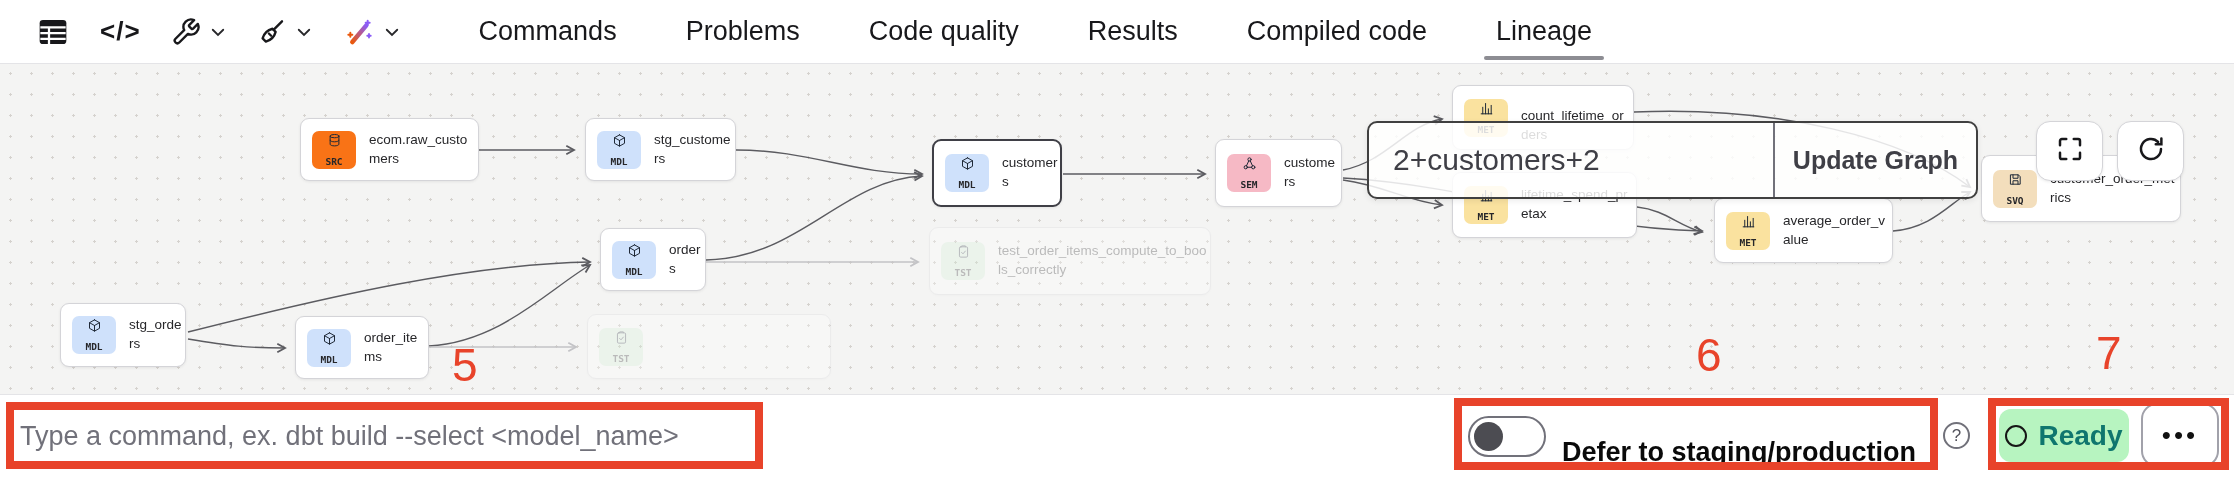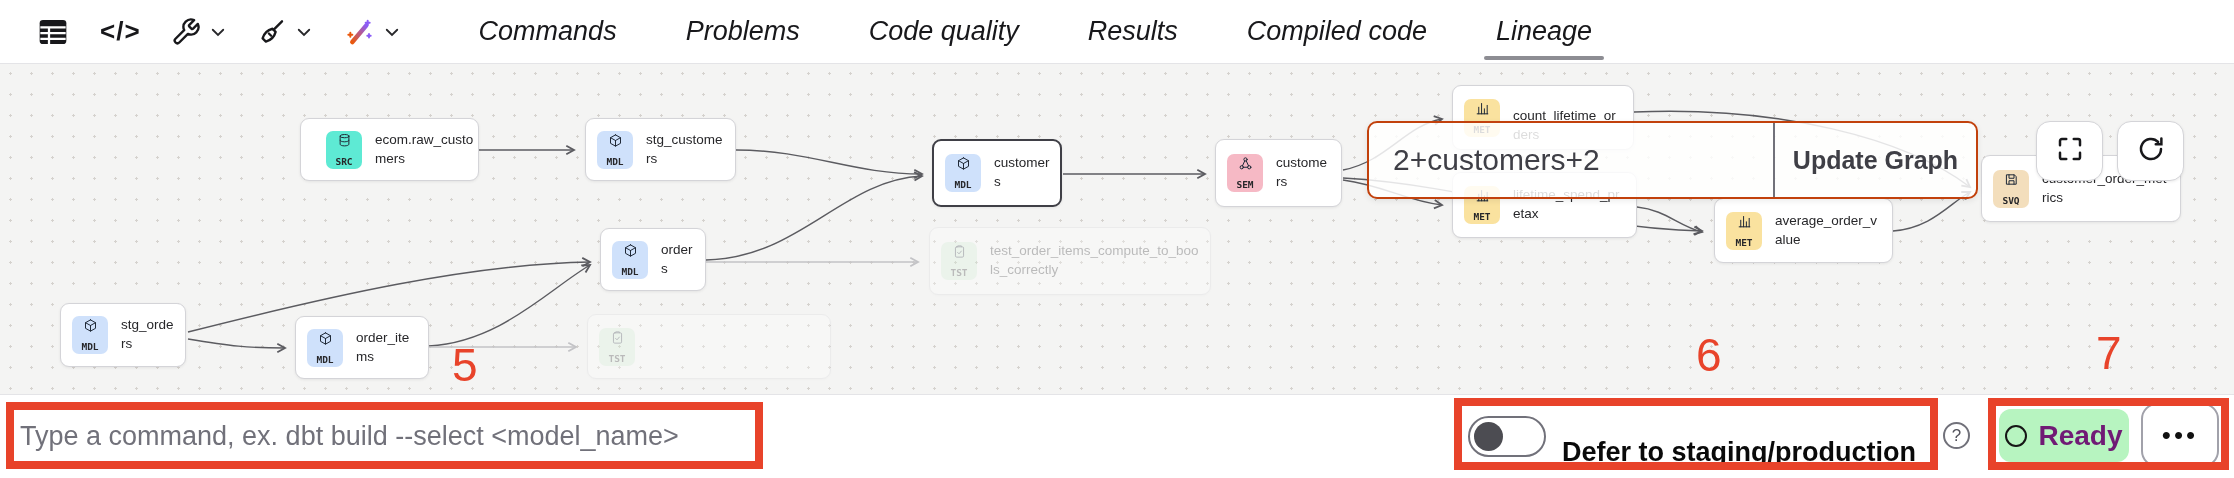--- a/index.html
+++ b/index.html
@@ -9,48 +9,48 @@
   
   .header{position:absolute;top:0;left:0;right:0;height:63px;background:#fff;
           border-bottom:1px solid #e4e4e7;display:flex;align-items:center;z-index:10;}
   .tool-icons{display:flex;align-items:center;gap:14px;padding-left:28px;}
   .tool-btn{display:flex;align-items:center;gap:8px;padding:4px 8px;cursor:pointer;}
   .tool-btn svg{display:block;}
   .code-glyph{font-size:26px;font-weight:600;color:#18181b;letter-spacing:1px;}
   .chev{color:#27272a;}
   .tabs{display:flex;align-items:center;gap:61px;margin-left:66px;height:100%;}
   .tab{font-size:27px;color:#18181b;font-weight:500;height:100%;display:flex;
-       align-items:center;position:relative;padding:0 4px;cursor:pointer;font-style:italic;}
+       align-items:center;position:relative;padding:0 4px;cursor:pointer;}
   .tab.active::after{content:"";position:absolute;left:-8px;right:-8px;bottom:3px;
        height:4px;border-radius:3px;background:#8d8d93;}
 
   
   .graph-bg{position:absolute;left:0;top:63px;right:0;height:332px;background-color:#f4f4f3;
       background-image:radial-gradient(circle,#d5d2ce 1.3px,transparent 1.4px);
       background-size:21px 21px;z-index:1;}
   #edges{position:absolute;left:0;top:0;width:2234px;height:478px;z-index:2;pointer-events:none;}
   .edge{fill:none;stroke:#5b5b60;stroke-width:1.4;}
   .edge.faint{stroke:#c3c3c6;}
   .node{position:absolute;background:#fff;border:1.2px solid #d4d4d8;border-radius:9px;
         box-shadow:0 1px 3px rgba(0,0,0,.07);display:flex;align-items:center;gap:13px;
         padding-left:11px;box-sizing:border-box;z-index:3;cursor:pointer;}
   .node.selected{border:2.5px solid #3f3f46;}
   .node.faded{opacity:.28;}
-  .badge{width:36px;height:38px;border-radius:7px;display:flex;flex-direction:column;
+  .badge{width:44px;height:38px;border-radius:7px;display:flex;flex-direction:column;
          align-items:center;justify-content:center;gap:9px;flex:0 0 auto;color:#1f2937;}
   .badge svg{display:block;}
   .badge .blab{font-family:"DejaVu Sans Mono",monospace;font-size:9.5px;font-weight:bold;
                line-height:1;color:#27272a;}
-  .badge.SRC{background:#5eead4;margin-left:14px;} .badge.MDL{background:#cfe1fb;}
+  .badge.SRC{background:#f97316;} .badge.MDL{background:#cfe1fb;}
   .badge.SEM{background:#f6b9c5;} .badge.MET{background:#fae29f;}
   .badge.SVQ{background:#f3debc;} .badge.TST{background:#d7f2da;}
   .nlabel{font-size:13.5px;color:#27272a;line-height:1.4;word-break:break-all;}
 
   .overlay{position:absolute;left:1367px;top:121px;width:611px;height:78px;
-           background:rgba(255,255,255,.84);border:2px solid #c2410c;border-radius:10px;
+           background:rgba(255,255,255,.84);border:2px solid #404040;border-radius:10px;
            box-shadow:0 2px 6px rgba(0,0,0,.08);display:flex;align-items:stretch;
            z-index:4;box-sizing:border-box;}
   .overlay .sel{flex:0 0 380px;display:flex;align-items:center;padding-left:24px;
            font-size:30px;color:#3f3f46;}
   .overlay .divider{width:2px;background:#71717a;}
   .overlay .upd{flex:1;display:flex;align-items:center;justify-content:center;
            font-size:25px;font-weight:700;color:#3f3f46;cursor:pointer;}
 
   .float-btn{position:absolute;width:65px;height:58px;background:#fff;border:1.5px solid #d4d4d8;
            border-radius:14px;box-shadow:0 1px 3px rgba(0,0,0,.08);display:flex;align-items:center;
@@ -70,21 +70,21 @@
   .defer-label{position:absolute;left:1562px;top:16px;height:83px;display:flex;align-items:center;
            font-size:27px;font-weight:600;color:#0a0a0a;}
   .help{position:absolute;left:1943px;top:27px;width:27px;height:27px;border:2px solid #71717a;
            border-radius:50%;box-sizing:border-box;display:flex;align-items:center;
            justify-content:center;font-size:17px;color:#52525b;cursor:pointer;}
   .ready-pill{position:absolute;left:1999px;top:14px;width:130px;height:53px;background:#b7f4c0;
            border-radius:12px;display:flex;align-items:center;justify-content:center;gap:11px;
            cursor:pointer;}
   .ready-pill .circ{width:22px;height:22px;border:2.5px solid #161616;border-radius:50%;
            box-sizing:border-box;}
-  .ready-pill .rlab{font-size:28px;font-weight:600;color:#701a75;}
+  .ready-pill .rlab{font-size:28px;font-weight:600;color:#0f766e;}
   .more-btn{position:absolute;left:2141px;top:8px;width:78px;height:64px;background:#fff;
            border:2px solid #a1a1aa;border-radius:16px;box-sizing:border-box;display:flex;
            align-items:center;justify-content:center;font-size:26px;letter-spacing:3px;
            color:#111;cursor:pointer;}
 
   
   .ann-box{position:absolute;border:8px solid #e8432a;box-sizing:border-box;z-index:20;
            pointer-events:none;}
   .ann-num{position:absolute;font-size:46px;font-weight:500;color:#e8432a;z-index:20;
            pointer-events:none;line-height:1;}

